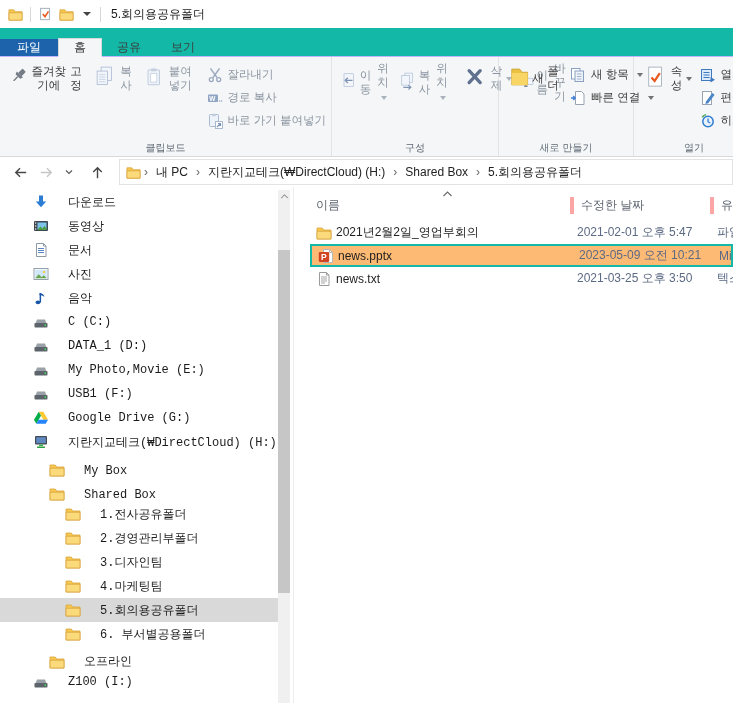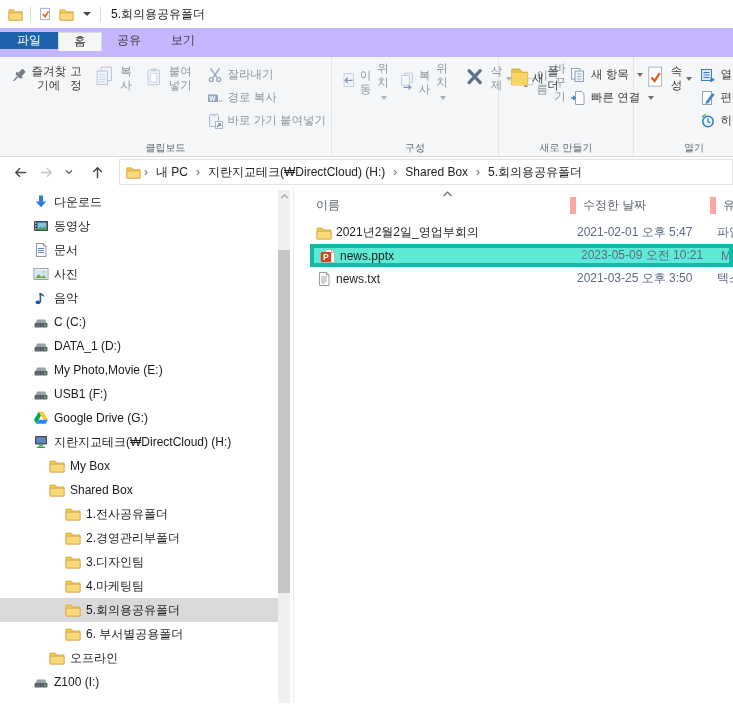--- a/index.html
+++ b/index.html
@@ -7,21 +7,21 @@
     font-family:"Liberation Sans","DejaVu Sans",sans-serif;font-size:12px;color:#1f1f1f;}
 
   
   .titlebar{height:28px;display:flex;align-items:center;padding-left:8px;gap:7px;background:#fff;}
   .titlebar svg{display:block;}
   .qsep{width:1px;height:15px;background:#d8d8d8;}
   .qat-dd{width:0;height:0;border-left:4px solid transparent;border-right:4px solid transparent;border-top:4px solid #444;margin:0 2px;}
   .win-title{margin-left:3px;color:#1a1a1a;}
 
   
-  .tabrow{height:29px;background:#c4b5fd;display:flex;align-items:center;border-bottom:4px solid #c4b5fd;box-sizing:border-box;}
+  .tabrow{height:29px;background:#14b8a6;display:flex;align-items:flex-end;border-bottom:1px solid #c4b5fd;box-sizing:border-box;}
   .tab{display:flex;align-items:center;padding:0 15px;color:#3b3b3b;cursor:default;}
   .tab-file{background:#1c63ac;color:#fff;padding:0 17px;}
   .tab-active{background:#f5f6f7;border:1px solid #d8d9da;border-bottom:1px solid #f5f6f7;margin-bottom:-1px;}
 
   
   .ribbon{height:99px;background:#f5f6f7;border-bottom:1px solid #d8d9da;display:flex;box-sizing:content-box;}
   .rgroup{position:relative;flex:none;display:flex;align-items:flex-start;padding:1px 2px 15px 4px;border-right:1px solid #e2e3e4;box-sizing:border-box;height:99px;}
   .glabel{position:absolute;bottom:1px;left:0;right:0;text-align:center;font-size:10px;color:#5d6773;}
   .bigbtn{display:flex;align-items:center;padding:3px 4px;line-height:14px;text-align:center;color:#3b3b3b;font-size:11.5px;}
   .bigbtn .bicon{width:32px;height:32px;margin-bottom:2px;}
@@ -38,39 +38,39 @@
   .addrbar{height:30px;display:flex;align-items:center;padding-left:12px;background:#fff;border-bottom:1px solid #e9e9e9;box-sizing:content-box;}
   .navbtn{display:flex;align-items:center;justify-content:center;margin-right:9px;}
   .addrbox{flex:1;height:24px;border:1px solid #e3e3e3;display:flex;align-items:center;padding-left:6px;gap:2px;background:#fff;margin-left:4px;overflow:hidden;white-space:nowrap;}
   .crumb{padding:0 5px;color:#222;}
   .crumbsep{color:#666;font-size:12px;padding:0 1px;}
 
   
   .content{position:absolute;top:187px;left:0;right:0;bottom:0;display:flex;background:#fff;}
   .sidebar{width:294px;flex:none;position:relative;border-right:1px solid #ededed;box-sizing:border-box;padding-top:3px;overflow:hidden;}
   .snav{width:278px;}
-  .srow{height:24px;display:flex;align-items:center;gap:5px;padding-left:33px;white-space:nowrap;color:#1a1a1a;}
-  .srow.ind2{padding-left:49px;}
+  .srow{height:24px;display:flex;align-items:center;gap:19px;padding-left:33px;white-space:nowrap;color:#1a1a1a;font-family:Liberation Mono, monospace;}
+  .srow.ind2{padding-left:49px;align-items:flex-end;}
   .srow.ind3{padding-left:65px;}
   .srow.sel{background:#d9d9d9;}
   .srow svg{width:16px;height:16px;flex:none;}
   .sscroll{position:absolute;top:3px;left:278px;width:12px;bottom:0;background:#f0f0f0;}
   .sscroll .sarrow{height:13px;display:flex;align-items:center;justify-content:center;}
   .sthumb{position:absolute;top:60px;left:0;width:12px;height:343px;background:#c6c6c6;}
 
   .list{flex:1;position:relative;padding:3px 0 0 16px;overflow:hidden;}
   .lheader{display:grid;grid-template-columns:260px 140px 1fr;height:31px;align-items:center;color:#5c636e;position:relative;}
-  .hcell{display:flex;align-items:center;height:17px;padding-left:7px;border-left:6px solid #fca5a5;white-space:nowrap;}
+  .hcell{display:flex;align-items:center;height:17px;padding-left:7px;border-left:4px solid #fca5a5;white-space:nowrap;}
   .hcell.first{border-left:none;padding-left:6px;}
   .sortcaret{position:absolute;left:132px;top:1px;}
   .frow{display:grid;grid-template-columns:260px 140px 1fr;height:23px;align-items:center;box-sizing:border-box;}
   .fname{display:flex;align-items:center;gap:4px;padding-left:6px;color:#1e1e1e;white-space:nowrap;overflow:hidden;}
   .fname svg{width:16px;height:16px;flex:none;}
   .fdate,.ftype{color:#5c6a84;padding-left:7px;white-space:nowrap;overflow:hidden;}
-  .frow.hl{background:#5eead4;border:4px solid #14b8a6;}
+  .frow.hl{background:#fdba74;border:2px solid #14b8a6;}
 </style>
 </head>
 <body>
 
 <svg width="0" height="0" style="position:absolute">
   <defs>
     <symbol id="i-folder" viewBox="0 0 16 16">
       <path d="M1 3h5.2l1.6 2H15v9H1z" fill="#f6c94e" stroke="#d9a33c" stroke-width="0.8"></path>
       <path d="M1 6.2h14V14H1z" fill="#fbda7c" stroke="#d9a33c" stroke-width="0.8"></path>
     </symbol>

